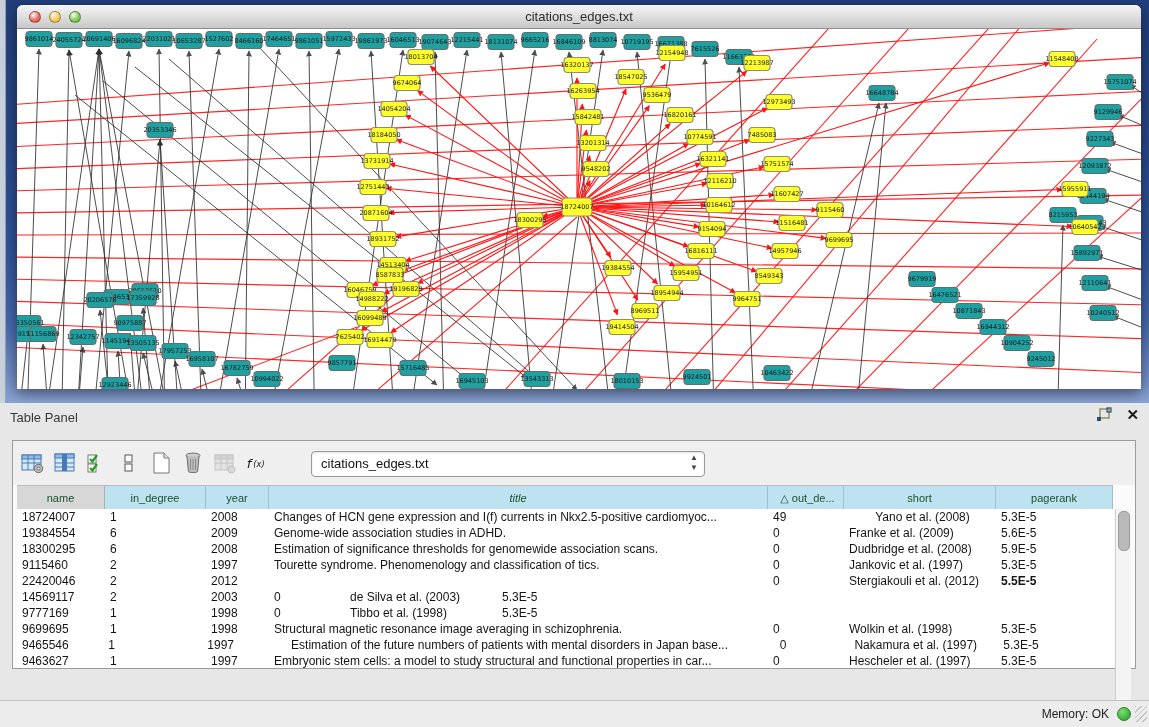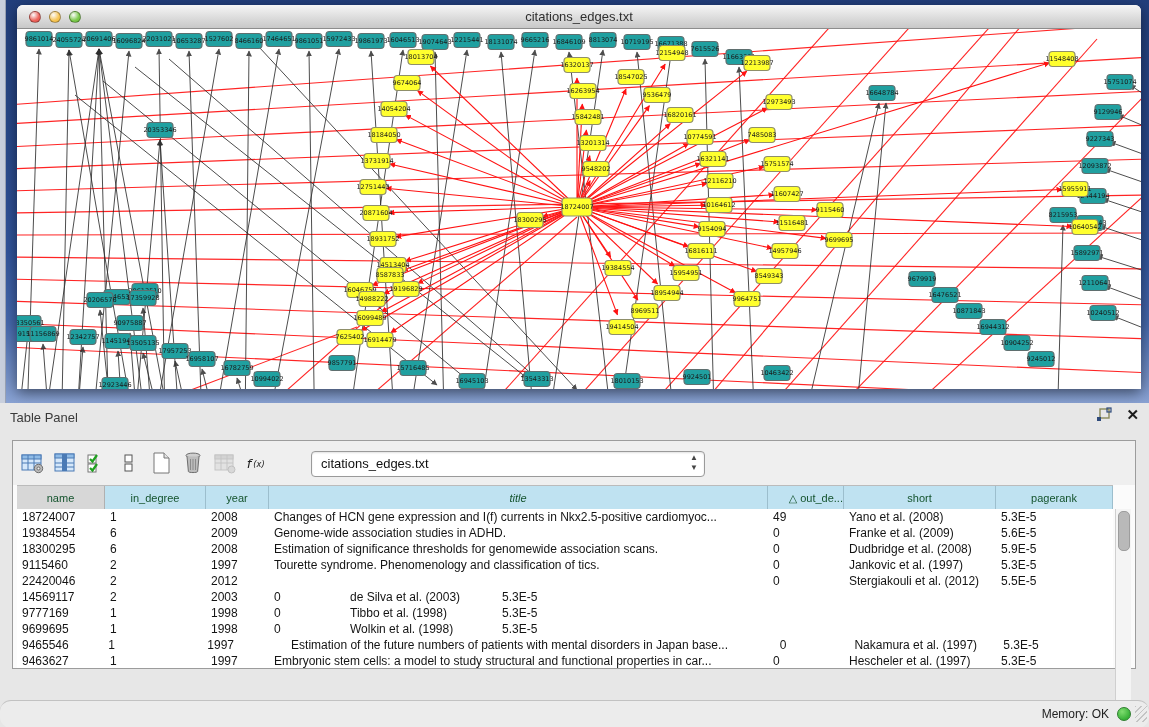--- a/index.html
+++ b/index.html
@@ -35,35 +35,35 @@
   .combo{margin-left:26px;width:392px;height:24px;border:1px solid #9a9a9a;border-radius:4px;background:#fff;
     position:relative;box-shadow:inset 0 1px 2px rgba(0,0,0,.12);}
   .combo-val{position:absolute;left:9px;top:4px;font-size:13px;color:#111;}
   .combo-arrows{position:absolute;right:6px;top:1px;font-size:8px;color:#444;line-height:10px;text-align:center;}
 
   .grid{position:absolute;left:4px;top:44px;width:1096px;bottom:0;background:#fff;overflow:hidden;}
   .grid-header{display:flex;height:24px;border-top:1px solid #bbb;}
   .th{box-sizing:border-box;height:24px;line-height:24px;font-size:11px;color:#14532d;text-align:center;
       background:#bfe2f1;border-right:1px solid #9cbecd;border-bottom:1px solid #8aa8b6;overflow:hidden;white-space:nowrap;}
   .th.gray{background:#d7d7d7;border-right:1px solid #b0b0b0;}
-  .th.sorted{text-align:right;padding-left:4px;}
+  .th.sorted{text-align:center;padding-left:4px;}
   .grid-body{position:absolute;left:0;top:24px;right:0;bottom:0;background:#fff;}
   .tr{display:flex;height:16px;}
   .td{box-sizing:border-box;padding-left:5px;font-size:12px;line-height:16px;color:#141414;
       overflow:hidden;white-space:nowrap;}
   .vscroll{position:absolute;right:4px;top:68px;width:15px;height:201px;background:#f4f4f4;border-left:1px solid #cfcfcf;}
   .vthumb{position:absolute;left:2px;top:2px;width:10px;height:38px;border-radius:5px;background:#b9b9b9;border:1px solid #9d9d9d;}
 
   .tabbar{position:absolute;left:0;right:0;top:269px;height:22px;display:flex;justify-content:center;}
   .tabgroup{display:flex;height:21px;border:1px solid #9a9a9a;border-radius:5px;overflow:hidden;background:#fdfdfd;}
   .tab{padding:0 14px;font-size:13px;line-height:21px;color:#1a1a1a;border-right:1px solid #bdbdbd;}
   .tab:last-child{border-right:none;}
   .tab.sel{background:linear-gradient(#8b8b8b,#707070);color:#efefef;}
 
-  .statusbar{position:absolute;left:0;top:700px;width:1149px;height:27px;background:#ececec;border-top:1px solid #c2c2c2;border-radius:11px;}
+  .statusbar{position:absolute;left:0;top:700px;width:1149px;height:27px;background:#ececec;border-top:1px solid #c2c2c2;}
   .mem{position:absolute;right:40px;top:6px;font-size:12px;color:#222;}
   .memdot{position:absolute;right:18px;top:6px;width:14px;height:14px;border-radius:50%;
     background:radial-gradient(circle at 35% 30%,#7fdd6f,#38b138 70%);border:1px solid #2c7e2c;box-sizing:border-box;}
   .grip{position:absolute;right:2px;top:5px;width:12px;height:16px;opacity:.4;
     background:repeating-linear-gradient(135deg,#888 0 1px,transparent 1px 4px);}
   svg text{font-family:"DejaVu Sans", sans-serif;}
 </style>
 </head>
 <body>
 
@@ -778,21 +778,21 @@
           <div class="th" style="width: 152px;">short</div>
           <div class="th" style="width: 117px;">pagerank</div>
         </div>
       <div class="grid-body" id="gridBody">
           <div class="tr">
             <div class="td" style="width: 88px;">18724007</div>
             <div class="td" style="width: 101px;">1</div>
             <div class="td" style="width: 63px;">2008</div>
             <div class="td" style="width: 499px;">Changes of HCN gene expression and I(f) currents in Nkx2.5-positive cardiomyoc...</div>
             <div class="td" style="width: 76px;">49</div>
-            <div class="td" style="width: 152px;">Yano et al. (2008)</div>
+            <div class="td" style="width: 152px; text-align: center;">Yano et al. (2008)</div>
             <div class="td" style="width: 117px;">5.3E-5</div>
           </div>
           <div class="tr">
             <div class="td" style="width: 88px;">19384554</div>
             <div class="td" style="width: 101px;">6</div>
             <div class="td" style="width: 63px;">2009</div>
             <div class="td" style="width: 499px;">Genome-wide association studies in ADHD.</div>
             <div class="td" style="width: 76px;">0</div>
             <div class="td" style="width: 152px;">Franke et al. (2009)</div>
             <div class="td" style="width: 117px;">5.6E-5</div>
@@ -815,21 +815,21 @@
             <div class="td" style="width: 152px;">Jankovic et al. (1997)</div>
             <div class="td" style="width: 117px;">5.3E-5</div>
           </div>
           <div class="tr">
             <div class="td" style="width: 88px;">22420046</div>
             <div class="td" style="width: 101px;">2</div>
             <div class="td" style="width: 63px;">2012</div>
             <div class="td" style="width: 499px; margin-top: 28px;">Investigating the contribution of common genetic variants to the risk and pathogen...</div>
             <div class="td" style="width: 76px;">0</div>
             <div class="td" style="width: 152px;">Stergiakouli et al. (2012)</div>
-            <div class="td" style="width: 117px;">5.5E-5</div>
+            <div class="td" style="width: 117px; font-weight: bold;">5.5E-5</div>
           </div>
           <div class="tr">
             <div class="td" style="width: 88px;">14569117</div>
             <div class="td" style="width: 101px;">2</div>
             <div class="td" style="width: 63px;">2003</div>
             <div class="td" style="width: 76px;">0</div>
             <div class="td" style="width: 152px;">de Silva et al. (2003)</div>
             <div class="td" style="width: 117px;">5.3E-5</div>
           </div>
           <div class="tr">
@@ -837,20 +837,21 @@
             <div class="td" style="width: 101px;">1</div>
             <div class="td" style="width: 63px;">1998</div>
             <div class="td" style="width: 76px;">0</div>
             <div class="td" style="width: 152px;">Tibbo et al. (1998)</div>
             <div class="td" style="width: 117px;">5.3E-5</div>
           </div>
           <div class="tr">
             <div class="td" style="width: 88px;">9699695</div>
             <div class="td" style="width: 101px;">1</div>
             <div class="td" style="width: 63px;">1998</div>
+            <div class="td" style="width: 499px;">Structural magnetic resonance image averaging in schizophrenia.</div>
             <div class="td" style="width: 76px;">0</div>
             <div class="td" style="width: 152px;">Wolkin et al. (1998)</div>
             <div class="td" style="width: 117px;">5.3E-5</div>
           </div>
           <div class="tr">
             <div class="td" style="width: 88px;">9465546</div>
             <div class="td" style="width: 101px;">1</div>
             <div class="td" style="width: 63px;">1997</div>
             <div class="td" style="width: 499px; margin-left: 22px;">Estimation of the future numbers of patients with mental disorders in Japan base...</div>
             <div class="td" style="width: 76px;">0</div>

